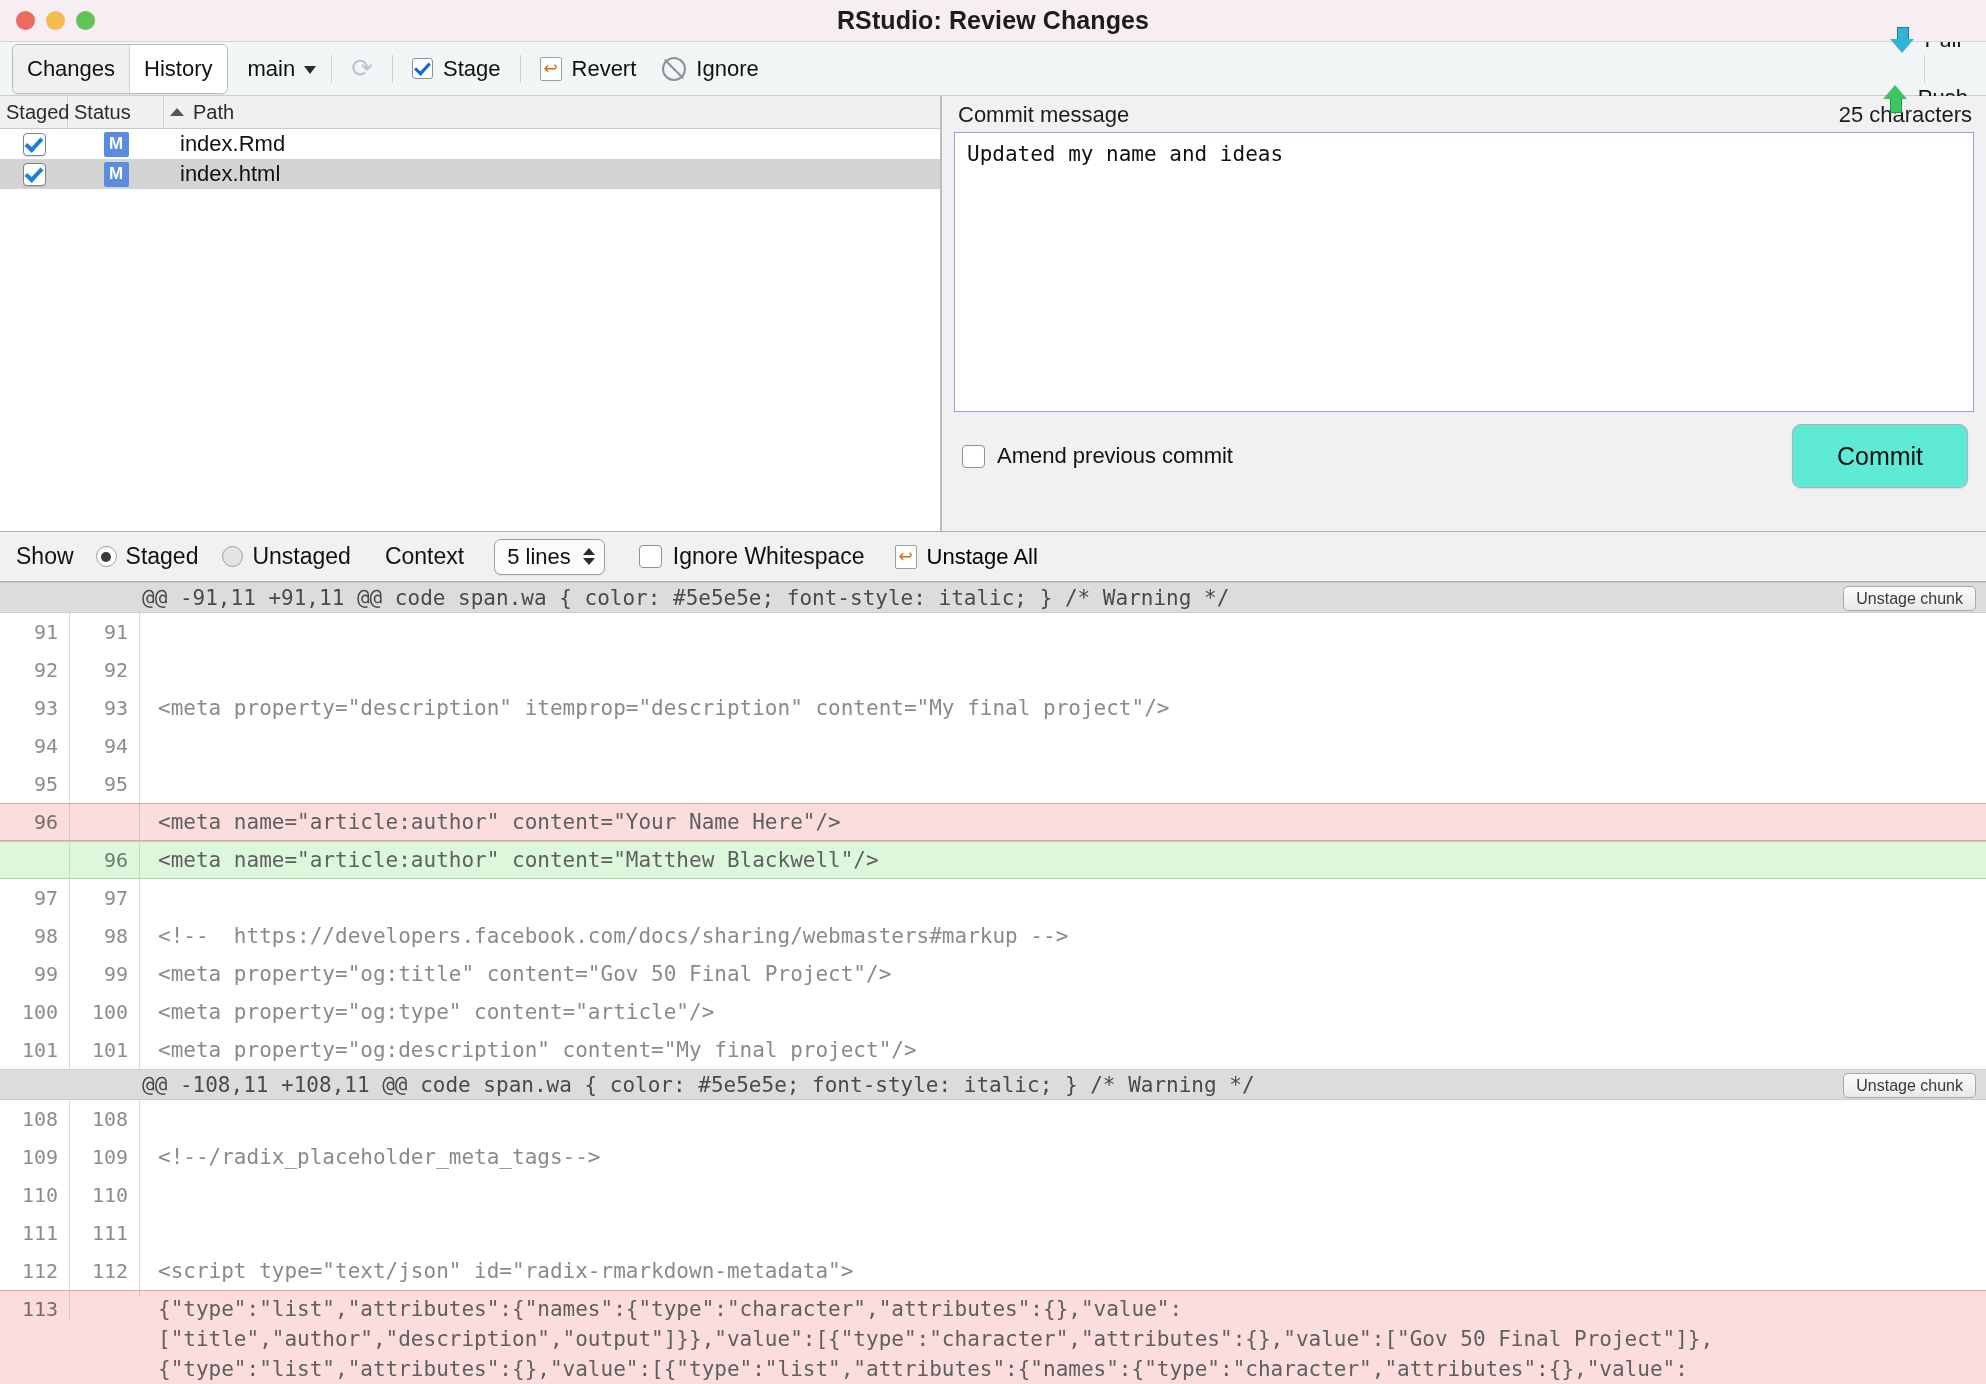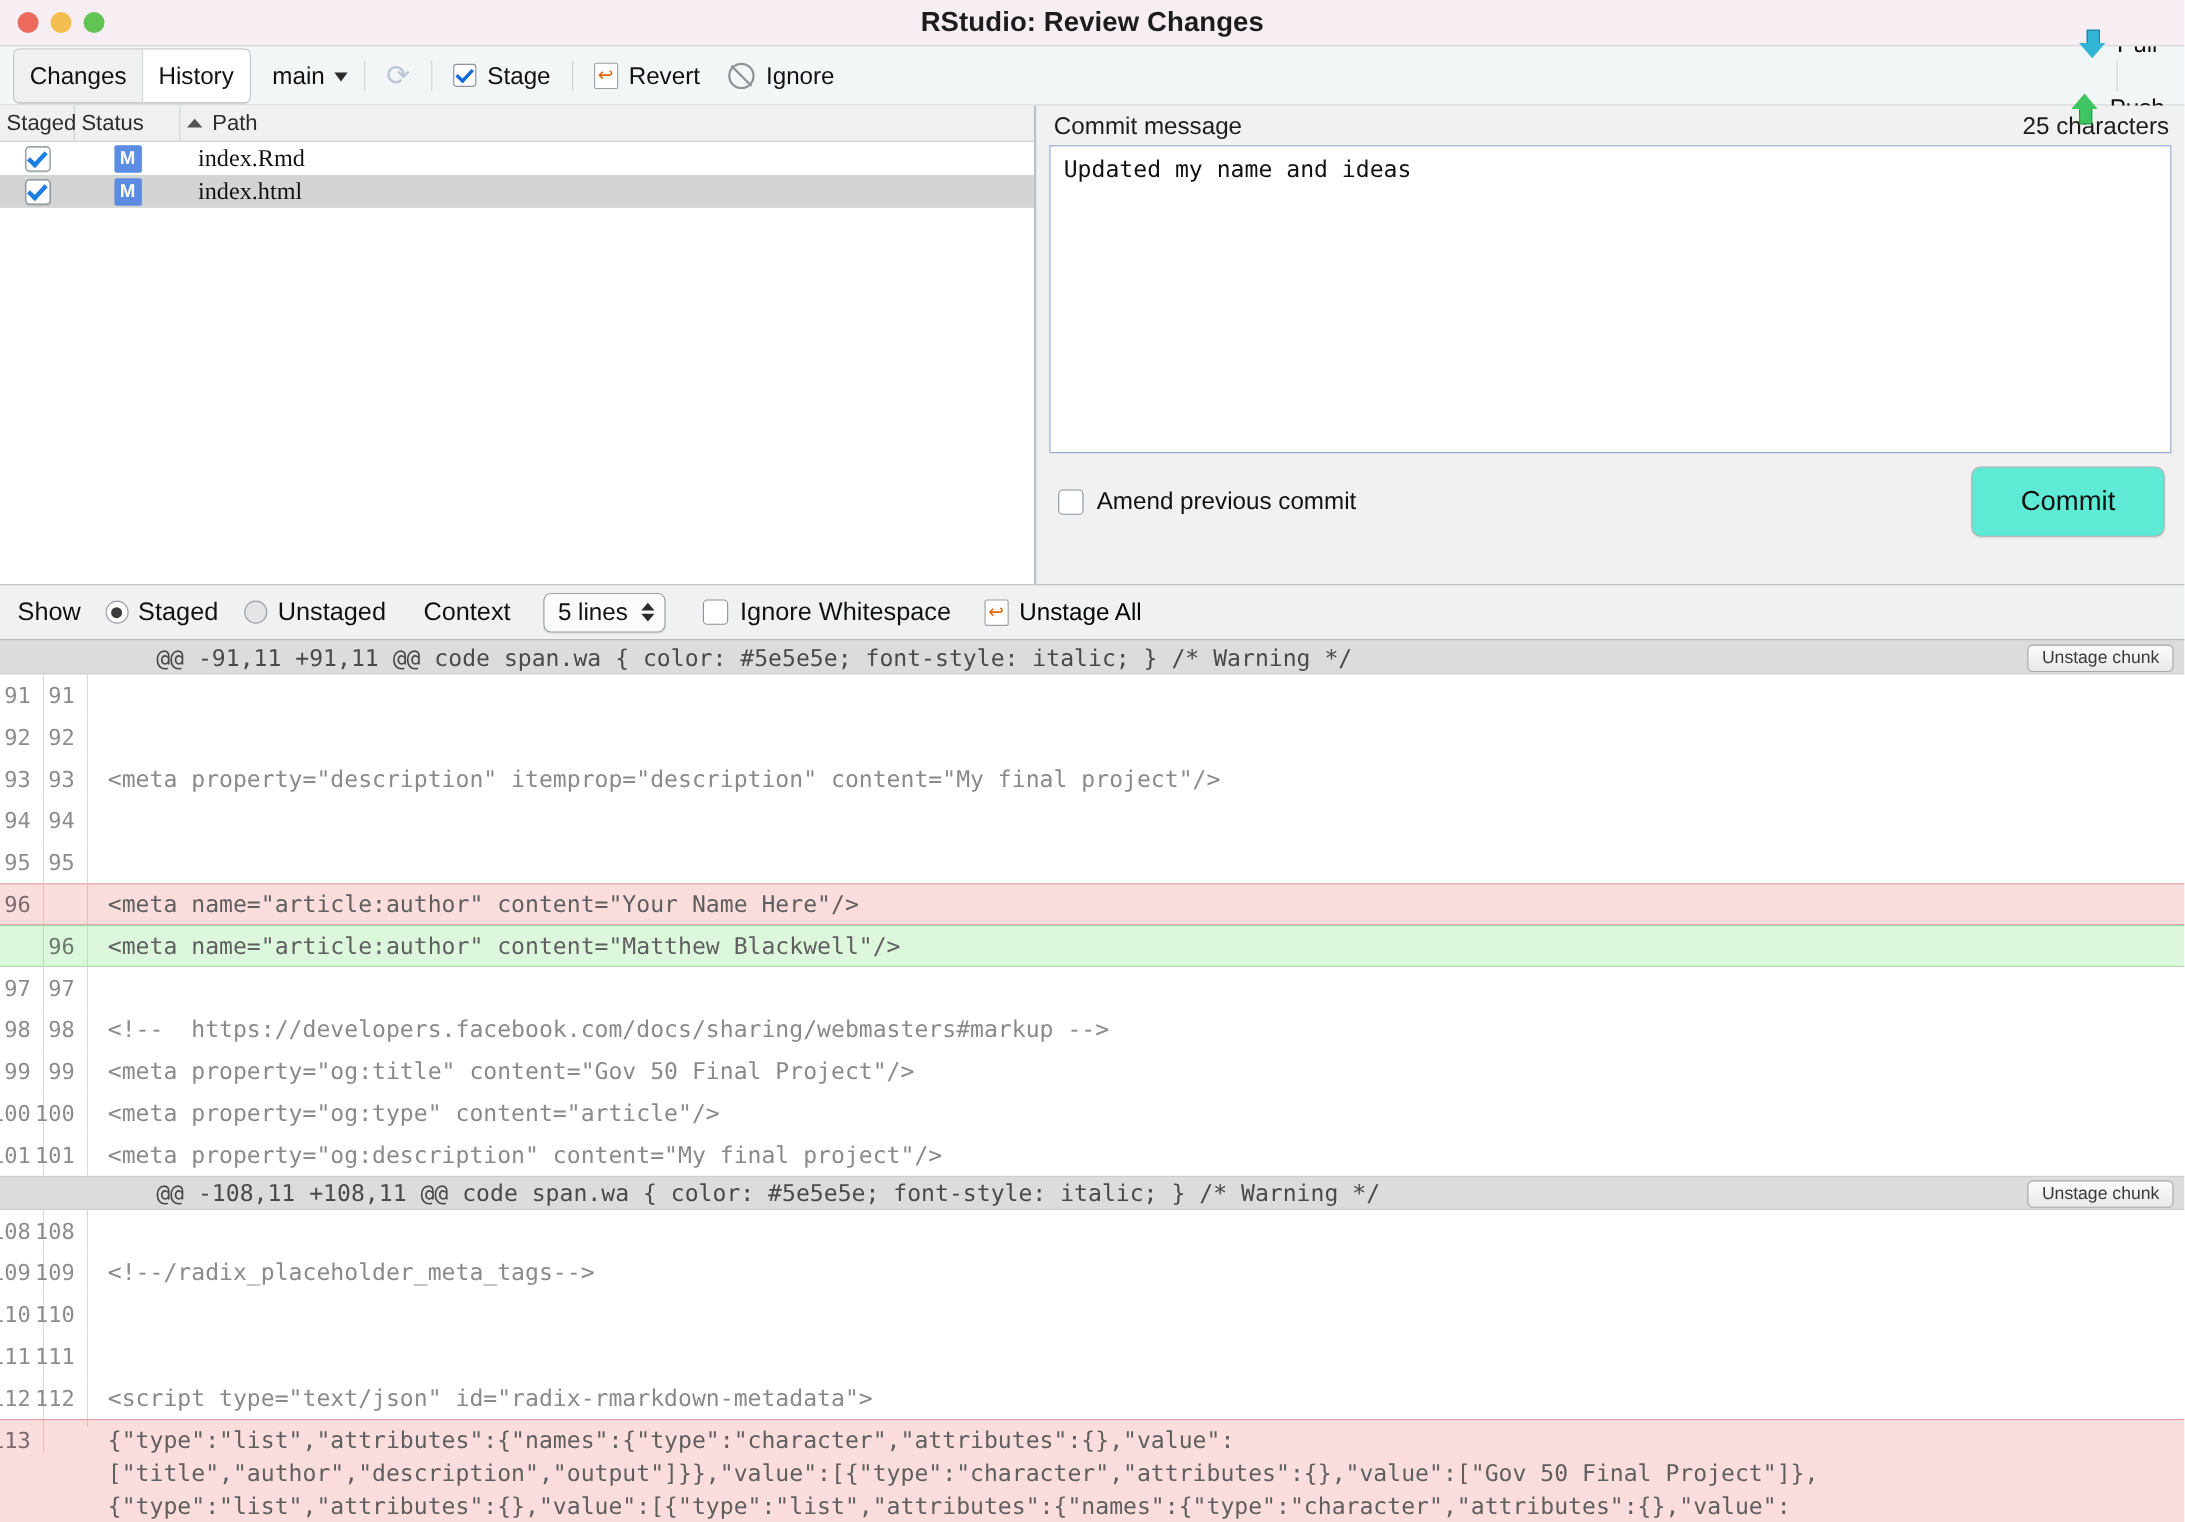--- a/index.html
+++ b/index.html
@@ -172,21 +172,21 @@
     border-bottom: 8px solid #555;
     margin-right: 2px;
   }
   .file-row {
     display: flex; align-items: center;
     height: 30px; font-size: 22px; color: #111;
   }
   .file-row.selected { background: #d4d4d4; }
   .fr-chk { width: 68px; display: flex; justify-content: center; }
   .fr-stat { width: 96px; display: flex; justify-content: center; }
-  .fr-path { flex: 1; padding-left: 16px; font-family: Liberation Serif, serif; }
+  .fr-path { flex: 1; padding-left: 16px; }
   .box-chk {
     width: 23px; height: 23px; border: 1px solid #7b8389;
     border-radius: 4px; background: #fff;
     display: flex; align-items: center; justify-content: center;
     box-shadow: 0 1px 1px rgba(0,0,0,.12);
   }
   .box-chk::after {
     content: "";
     width: 6px; height: 13px;
     border: solid #1b7ee0;
@@ -316,21 +316,21 @@
   }
   .dline { display: flex; height: 38px; align-items: center; }
   .dline.ctx { background: #fff; }
   .dline.del { background: #fbdddd; }
   .dline.ins { background: #ddf7dd; }
   .dline.del.topb { border-top: 1px solid #e2a3a3; }
   .dline.ins.topb { border-top: 1px solid #a6d9a6; }
   .dline.del.botb { border-bottom: 1px solid #e2a3a3; }
   .dline.ins.botb { border-bottom: 1px solid #a6d9a6; }
   .ln {
-    width: 40px; text-align: right; padding-right: 11px;
+    width: 70px; text-align: right; padding-right: 11px;
     color: #8c8c8c; font-size: 20px;
     border-right: 1px solid #d9d9d9;
     height: 100%; display:flex; align-items:center; justify-content:flex-end;
   }
   .dline.del .ln { color: #7a6a6a; border-right: 1px solid #e7bcbc; }
   .dline.ins .ln { color: #6a7a6a; border-right: 1px solid #bfe0bf; }
   .code {
     padding-left: 18px; white-space: pre;
     color: #8a8a8a;
   }

